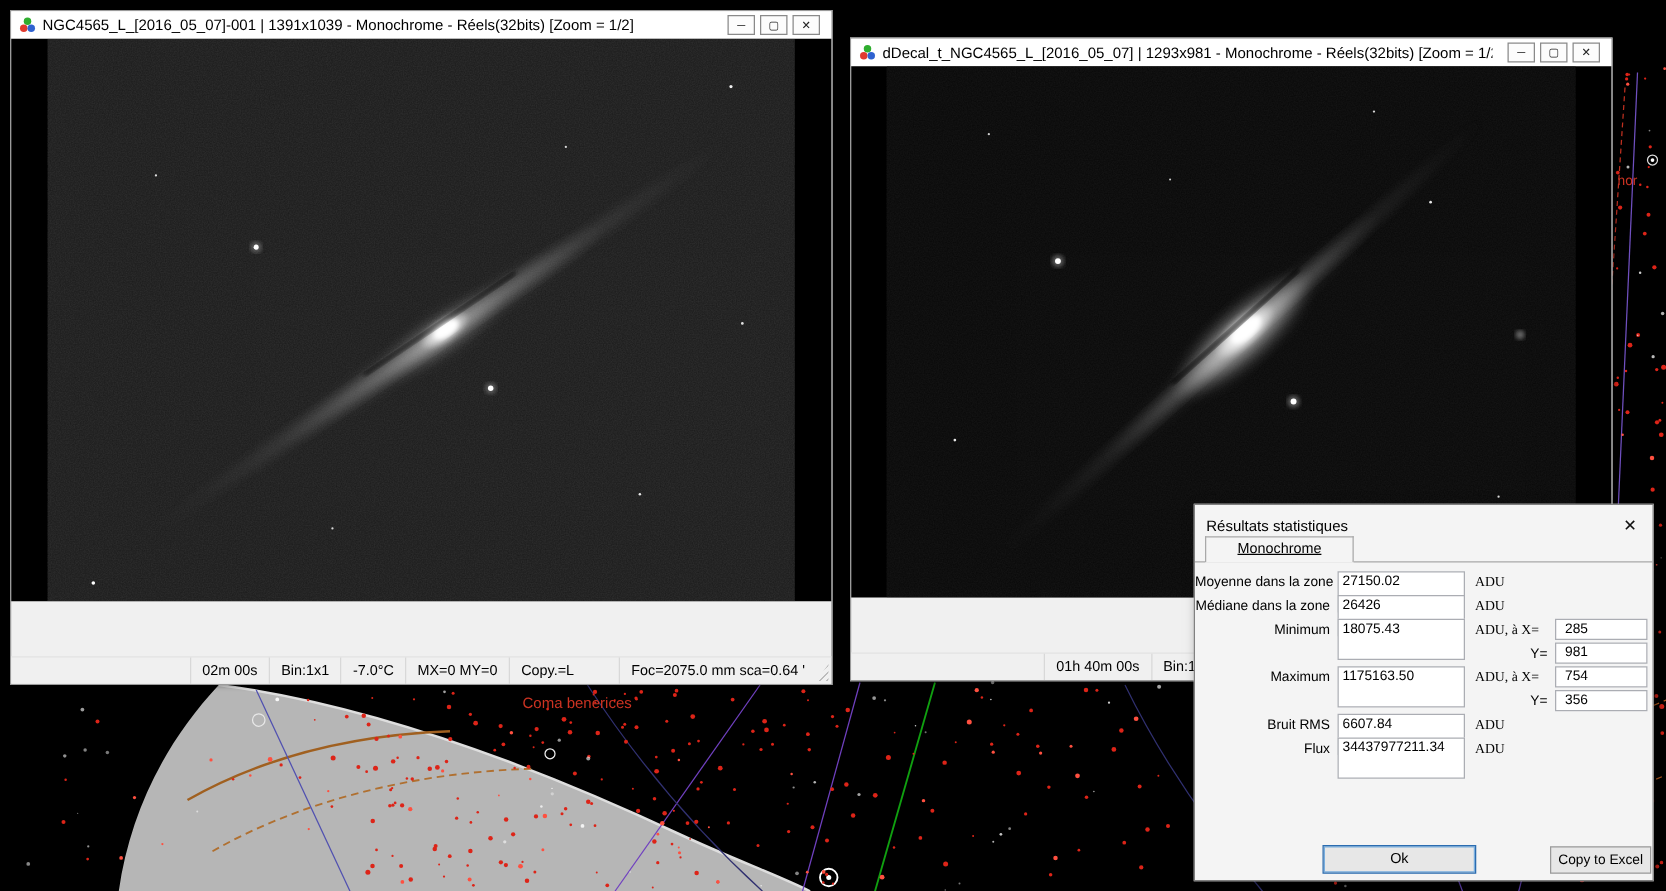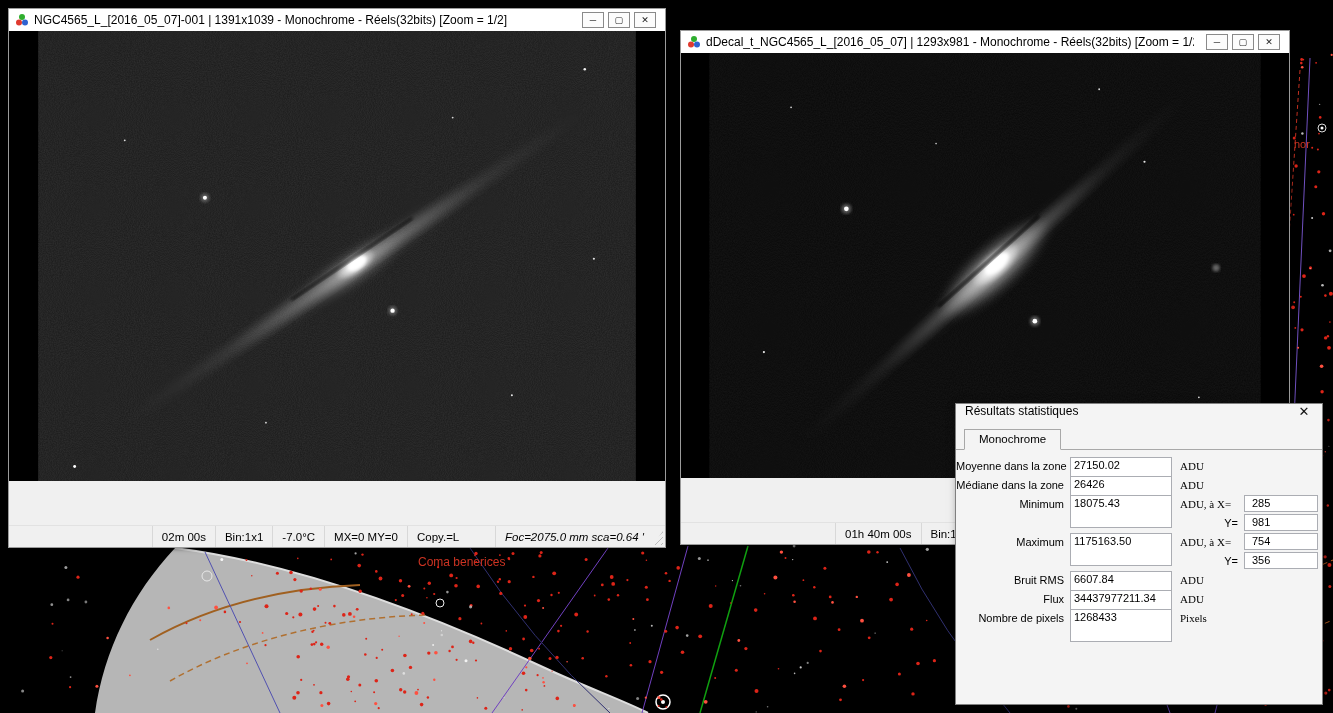--- a/index.html
+++ b/index.html
@@ -20,29 +20,29 @@
 
   .canvas { flex:1; position:relative; background:#000; overflow:hidden; }
   .canvas svg { position:absolute; left:0; top:0; width:100%; height:100%; display:block; }
 
   .statusbar { flex:0 0 22px; display:flex; align-items:stretch; background:#f0f0f0; font-size:11.5px; color:#000; border-top:1px solid #e2e2e2;margin-top:44px; }
   .sp { display:flex; align-items:center; padding:0 9px; border-right:1px solid #d8d8d8; white-space:nowrap; }
   .sp.spacer { padding:0; }
   #win-left  .sp.spacer { width:186px; }
   #win-right .sp.spacer { width:155px; }
   .sp.filt { min-width:88px; }
-  .sp.last { flex:1; border-right:none;font-style:italic; }
+  .sp.last { flex:1; border-right:none; }
   .grip { width:13px; margin:5px 2px 2px 0; background:repeating-linear-gradient(135deg, transparent 0 3px, #bcbcbc 3px 4px); clip-path:polygon(100% 0,100% 100%,0 100%); }
 
   .dialog { position:absolute; left:955px; top:403px; width:368px; height:302px; background:#f4f4f4; border:1px solid #808080; box-shadow:3px 3px 9px rgba(0,0,0,.5); z-index:10; }
-  .dtitle { height:24px; display:flex; align-items:flex-start; padding:0 9px; }
+  .dtitle { height:24px; display:flex; align-items:flex-end; padding:0 9px; }
   .dtext { flex:1; font-size:12px; color:#000; }
   .dclose { width:18px; text-align:center; font-size:13px; color:#111; cursor:default; }
   .tabstrip { height:22px; display:flex; align-items:flex-end; padding-left:8px; border-bottom:1px solid #a8a8a8; }
-  .tab { height:21px; padding:3px 14px 0; font-size:11.5px; background:#f4f4f4; border:1px solid #a8a8a8; border-bottom:1px solid #f4f4f4; margin-bottom:-1px; position:relative; z-index:1; }
+  .tab { height:21px; padding:3px 25px 0; font-size:11.5px; background:#f4f4f4; border:1px solid #a8a8a8; border-bottom:1px solid #f4f4f4; margin-bottom:-1px; position:relative; z-index:1;text-decoration:underline; }
   .rows { padding-top:7px; font-size:11px; }
   .srow { position:relative; height:19px; }
   .slabel  { position:absolute; left:0;   top:3px; width:108px; text-align:right; white-space:nowrap; }
   .sbox    { position:absolute; left:114px; top:0; width:102px; height:33px; background:#fff; border:1px solid #abadb3; line-height:15px; padding:0 3px; overflow:hidden; white-space:nowrap; }
   .sunit   { position:absolute; left:224px; top:3px; white-space:nowrap;font-family:Liberation Serif, serif; }
   .sxbox   { position:absolute; left:288px; top:0; width:74px; height:17px; background:#fff; border:1px solid #abadb3; line-height:15px; padding:0 7px; overflow:hidden; }
   .sylabel { position:absolute; left:224px; top:3px; width:58px; text-align:right; }
   .dbtns { position:absolute; left:0; top:272px; width:100%; height:26px; }
   .okbtn   { position:absolute; left:102px; top:0; width:123px; height:23px; background:#e7e7e7; border:1px solid #2b6cb0; box-shadow:inset 0 0 0 1px #79aede; text-align:center; line-height:21px; font-size:11.5px; cursor:default; }
   .copybtn { position:absolute; left:284px; top:1px; width:81px; height:22px; background:#e7e7e7; border:1px solid #9a9a9a; text-align:center; line-height:20px; font-size:11px; cursor:default; }
@@ -711,21 +711,20 @@
       <div class="srow">
         <div class="slabel">Bruit RMS</div>
         <div class="sbox">6607.84</div>
         <div class="sunit">ADU</div>
       </div>
       <div class="srow">
         <div class="slabel">Flux</div>
         <div class="sbox">34437977211.34</div>
         <div class="sunit">ADU</div>
       </div>
-      <div class="srow">
-        <div class="slabel">Nombre de pixels</div>
-        <div class="sbox">1268433</div>
-        <div class="sunit">Pixels</div>
-      </div>
+    </div>
+    <div class="dbtns">
+      <div class="okbtn">Ok</div>
+      <div class="copybtn">Copy to Excel</div>
     </div>
   </div>
 
 </div>
 
 </body></html>

